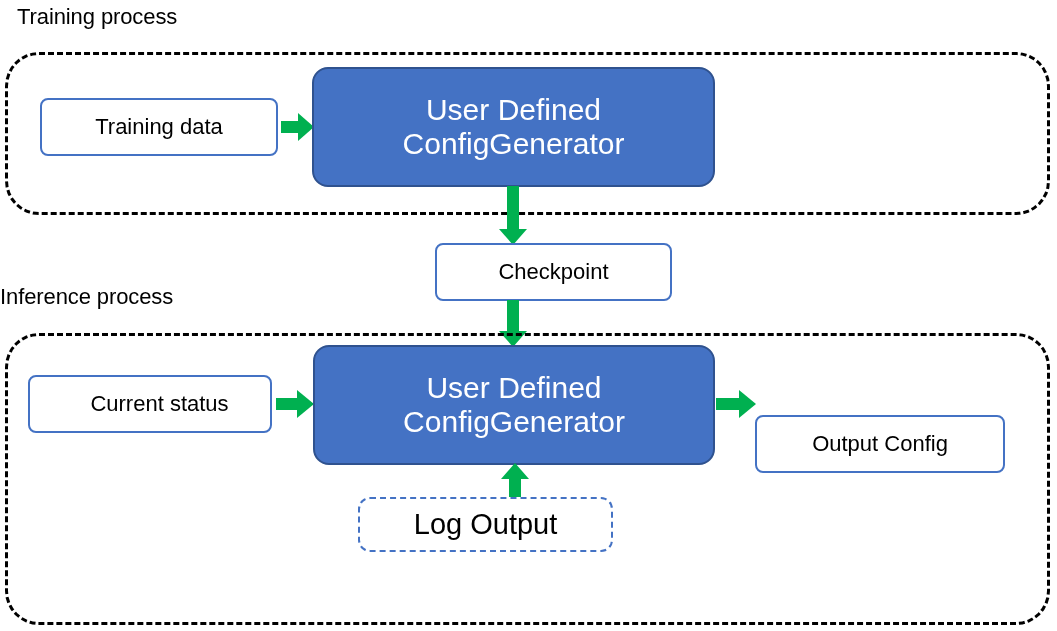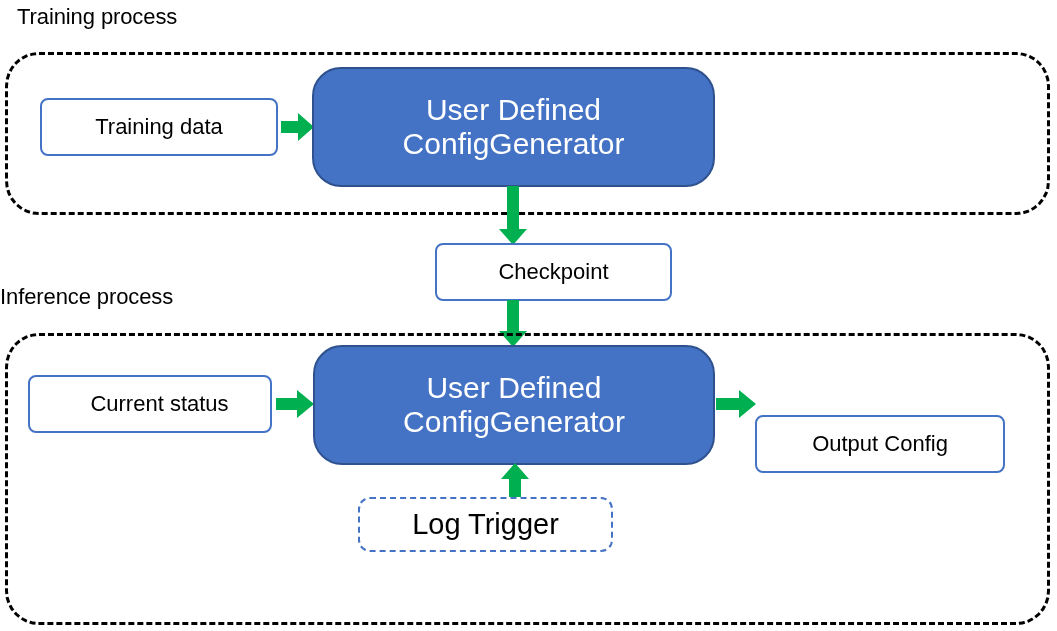--- a/index.html
+++ b/index.html
@@ -50,21 +50,21 @@
     font-size: 22px;
     line-height: 1.05;
     text-align: center;
     white-space: nowrap;
   }
 
   
   .node.process {
     background: #4472C4;
     border: 2px solid #2F528F;
-    border-radius: 29px;
+    border-radius: 16px;
     color: #ffffff;
     font-size: 30px;
     line-height: 1.15;
     flex-direction: column;
     white-space: normal;
   }
   .node.process .line {
     display: block;
   }
 
@@ -173,17 +173,17 @@
   <div class="arrow" style="left:500px; top:463px; width:30px; height:42px;">
     <svg width="30" height="42" viewBox="0 0 30 42">
       <g fill="#00B050" stroke="none">
         <rect x="9" y="13" width="12" height="29"></rect>
         <polygon points="1,16 29,16 15,0"></polygon>
       </g>
     </svg>
   </div>
 
   <div class="node trigger" style="left:358px; top:497px; width:255px; height:55px;">
-    <span>Log Trigger</span>
+    <span>Log Output</span>
   </div>
 
 
 </div>
 
 </body></html>

